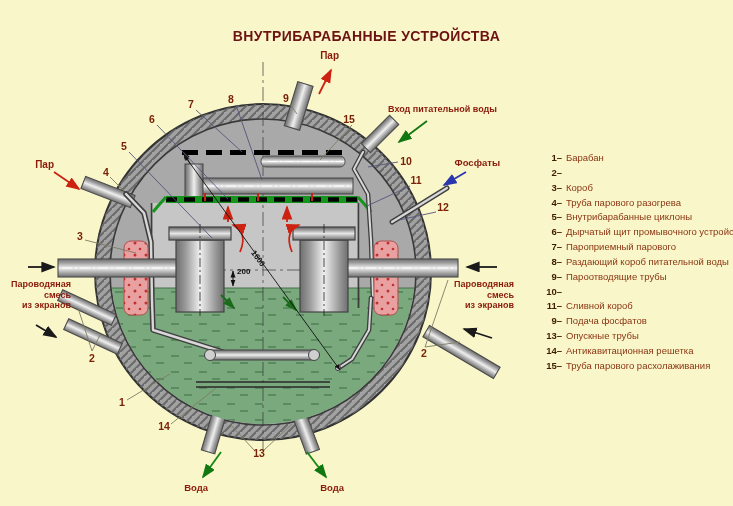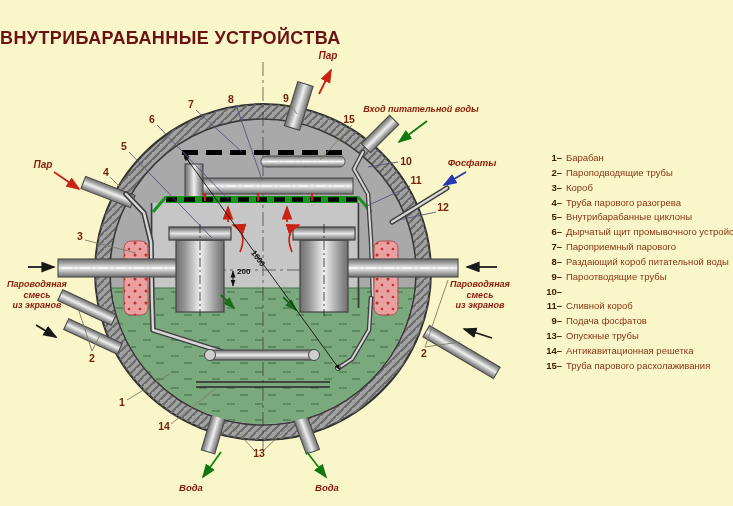--- a/index.html
+++ b/index.html
@@ -1,21 +1,21 @@
 <!DOCTYPE html>
 <html><head>
 <meta charset="utf-8">
 <style>
   html,body{margin:0;padding:0;}
   #page{position:relative;width:733px;height:506px;background:#f9f6c9;overflow:hidden;
         font-family:"Liberation Sans",sans-serif;}
   #diagram-svg{position:absolute;left:0;top:0;}
   .ovl{position:absolute;font-weight:bold;color:#8b1a0a;}
-  #title{left:0;right:0;top:28px;font-size:18px;letter-spacing:.4px;color:#6d1212;}
-  .lbl{font-size:9.5px;text-align:center;line-height:10.5px;font-style:italic;}
+  #title{left:0;right:0;top:28px;text-align:center;font-size:14px;letter-spacing:.4px;color:#6d1212;}
+  .lbl{font-size:9.5px;text-align:right;line-height:10.5px;}
   #legend{position:absolute;left:540px;top:151px;}
   .lrow{display:flex;height:14.85px;align-items:baseline;font-size:9.5px;line-height:14.85px;}
   .lnum{width:22px;text-align:right;font-weight:bold;color:#3f1c00;margin-right:4px;white-space:nowrap;}
   .ltxt{color:#8a3412;white-space:nowrap;}
   .num{font:bold 10.5px "Liberation Sans",sans-serif;fill:#7a2208;text-anchor:middle;}
   .dim{font:bold 8px "Liberation Sans",sans-serif;fill:#111;}
 </style>
 </head>
 <body>
 
@@ -263,21 +263,21 @@
     <text class="num" x="122" y="406">1</text>
     <text class="num" x="164" y="430">14</text>
     <text class="num" x="259" y="457">13</text>
   </g>
 </svg>
 
 <div id="title" class="ovl">ВНУТРИБАРАБАННЫЕ УСТРОЙСТВА</div>
 
 <div class="ovl lbl" style="left:317px;top:51px;width:22px;font-size:10px;">Пар</div>
 <div class="ovl lbl" style="left:32px;top:160px;width:22px;font-size:10px;">Пар</div>
-<div class="ovl lbl" style="left:361px;top:104px;width:120px;font-size:9px;">Вход питательной воды</div>
+<div class="ovl lbl" style="left:377px;top:104px;width:120px;font-size:9px;">Вход питательной воды</div>
 <div class="ovl lbl" style="left:444px;top:158px;width:56px;">Фосфаты</div>
 
 <div class="ovl lbl" style="left:3px;top:279px;width:68px;font-size:9px;">
   <div>Пароводяная</div>
   <div>смесь</div>
   <div>из экранов</div>
 </div>
 <div class="ovl lbl" style="left:446px;top:279px;width:68px;font-size:9px;">
   <div>Пароводяная</div>
   <div>смесь</div>
@@ -287,21 +287,20 @@
 <div class="ovl lbl" style="left:174px;top:483px;width:34px;">Вода</div>
 <div class="ovl lbl" style="left:310px;top:483px;width:34px;">Вода</div>
 
 <div id="legend">
   <div class="lrow">
         <span class="lnum">1–</span>
         <span class="ltxt">Барабан</span>
       </div>
   <div class="lrow">
         <span class="lnum">2–</span>
-        <span class="ltxt">Пароподводящие трубы</span>
       </div>
   <div class="lrow">
         <span class="lnum">3–</span>
         <span class="ltxt">Короб</span>
       </div>
   <div class="lrow">
         <span class="lnum">4–</span>
         <span class="ltxt">Труба парового разогрева</span>
       </div>
   <div class="lrow">

